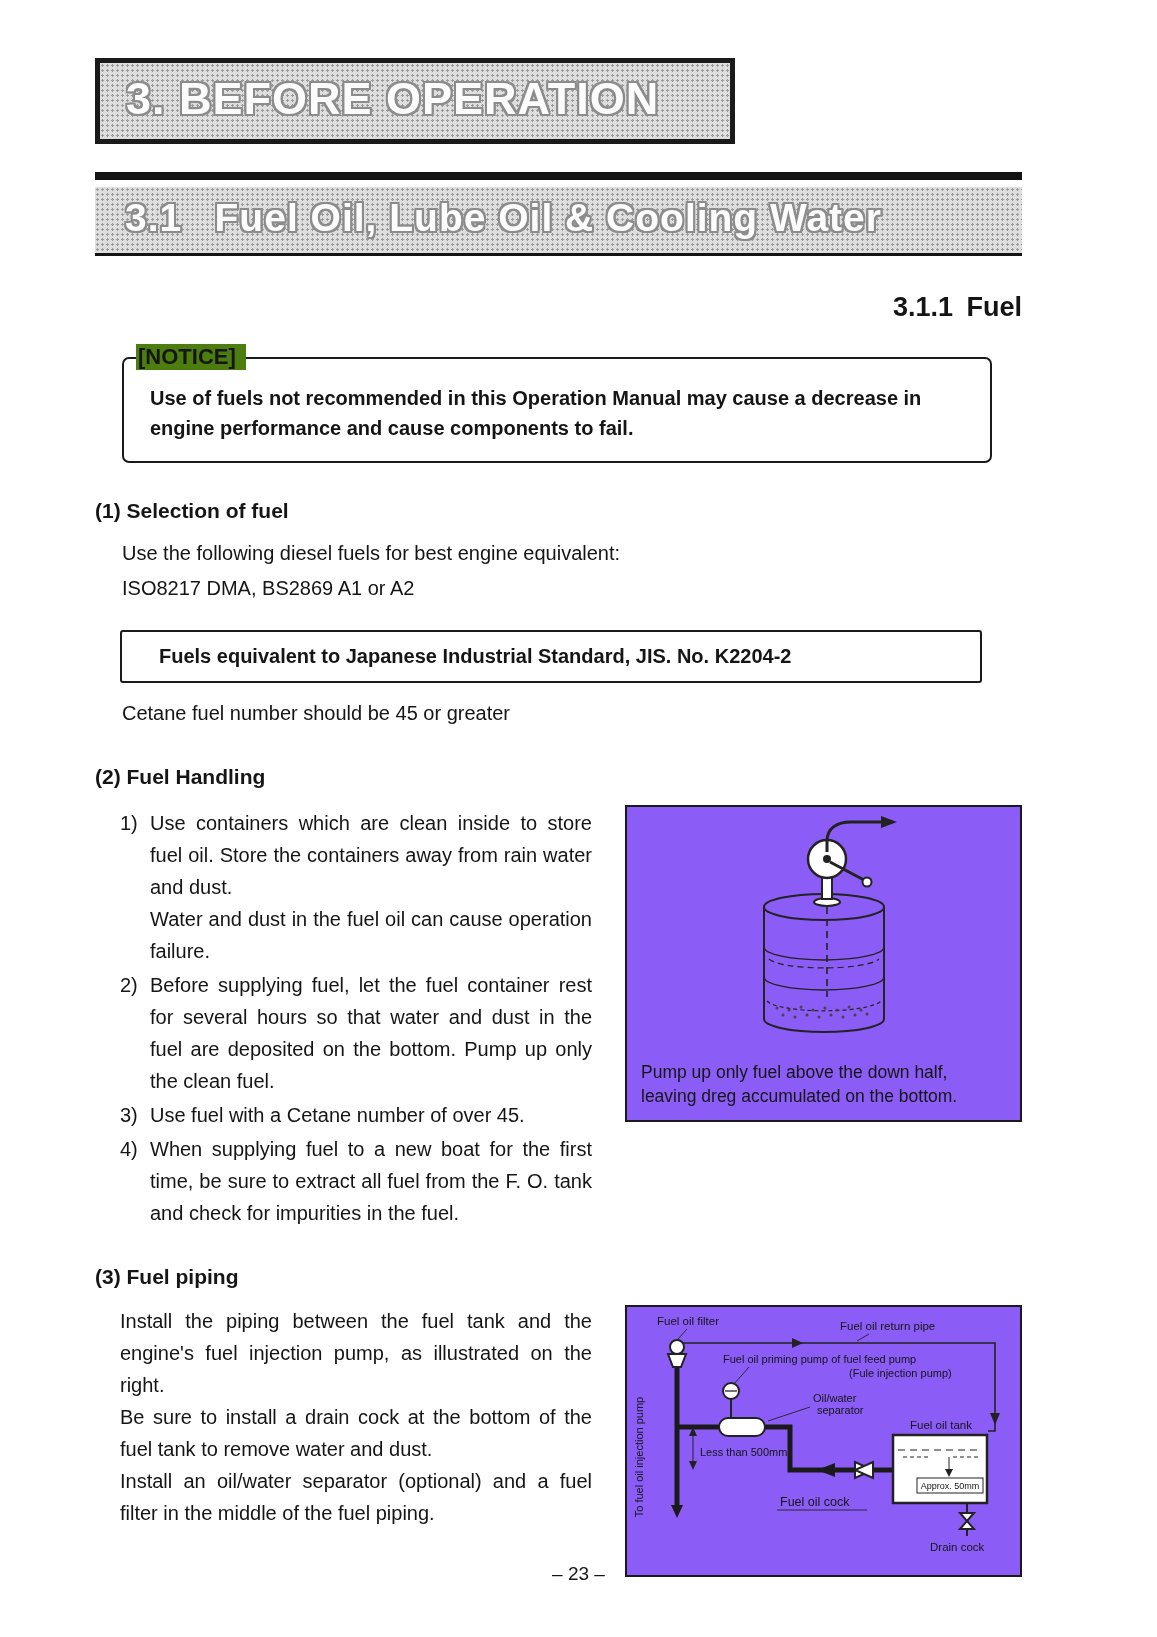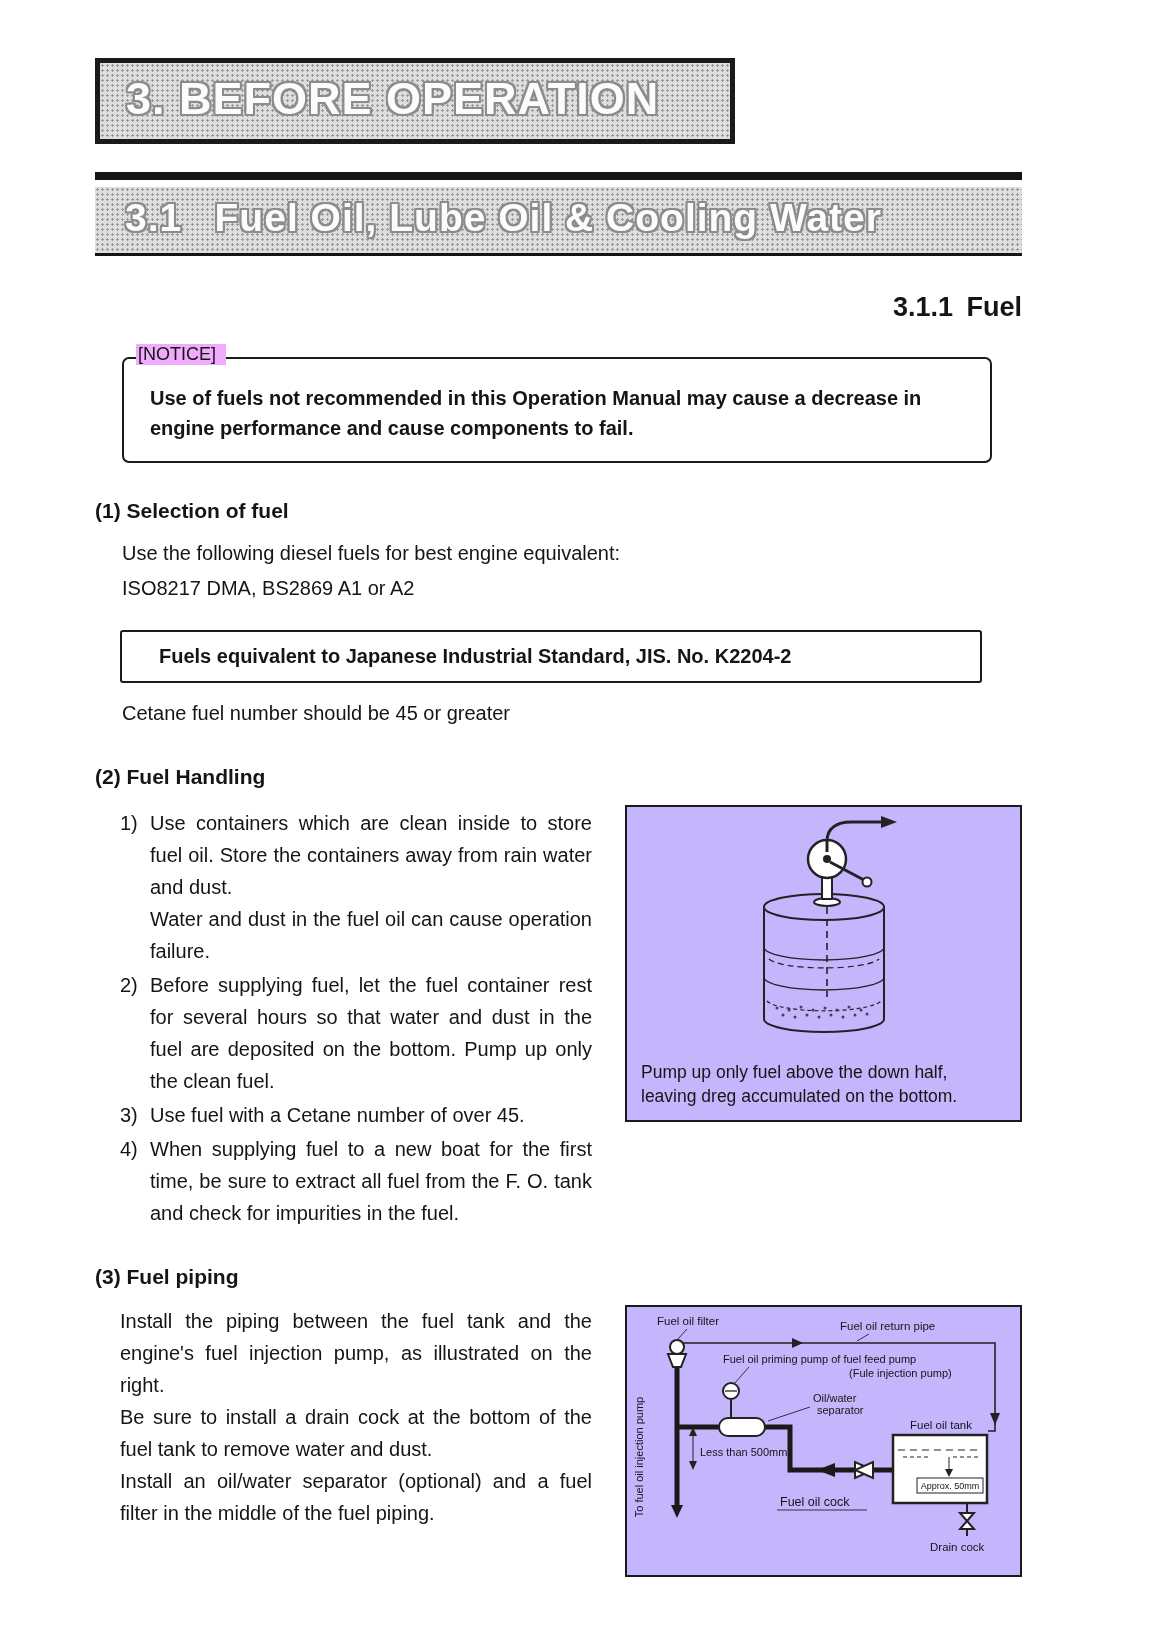--- a/index.html
+++ b/index.html
@@ -54,24 +54,24 @@
   .notice-box {
     position: relative;
     margin: 34px 30px 0 27px;
     border: 2px solid #1a1a1a;
     border-radius: 7px;
     padding: 24px 26px 18px 26px;
   }
   .notice-label {
     position: absolute;
     top: -15px; left: 12px;
-    background: #f0abfc;
+    background: #4d7c0f;
     padding: 0 10px 0 2px;
-    font-weight: normal;
-    font-size: 18px;
+    font-weight: bold;
+    font-size: 22px;
   }
   .notice-text { font-weight: bold; font-size: 20px; line-height: 1.5; }
 
   .num-heading { margin-top: 36px; font-size: 21px; font-weight: bold; }
 
   .indent { margin: 14px 0 0 27px; font-size: 20px; line-height: 1.6; }
   .indent.tight { margin-top: 3px; }
 
   .jis-box {
     margin: 26px 40px 0 25px;
@@ -89,21 +89,21 @@
   .num-item .num { flex: 0 0 30px; font-size: 20px; line-height: 1.6; }
   .num-item .paras { flex: 1; }
   .num-item .paras p { font-size: 20px; line-height: 1.6; text-align: justify; }
 
   .col-paras p { font-size: 20px; line-height: 1.6; text-align: justify; margin-top: 0; }
 
   .figure-box {
     margin-left: 33px;
     width: 397px;
     border: 2px solid #1a1a1a;
-    background: #c4b5fd;
+    background: #8b5cf6;
   }
   .figure-box svg { display: block; }
   .figure-caption {
     padding: 2px 14px 12px 14px;
     font-size: 17.5px;
     line-height: 1.35;
   }
   svg text { font-family: "Liberation Sans", sans-serif; fill: #151515; }
 
   .page-number {
@@ -312,14 +312,15 @@
         <text x="283" y="122" font-size="11.5">Fuel oil tank</text>
         <text x="73" y="149" font-size="11">Less than 500mm</text>
         <text x="16" y="150" font-size="11" text-anchor="middle" transform="rotate(-90 16 150)">To fuel oil injection pump</text>
         <text x="323" y="182" font-size="9" text-anchor="middle">Approx. 50mm</text>
         <text x="153" y="199" font-size="12.5">Fuel oil cock</text>
         <text x="303" y="244" font-size="11.5">Drain cock</text>
       </svg>
     </div>
   </div>
 
+  <div class="page-number">– 23 –</div>
 
 </div>
 
 </body></html>

